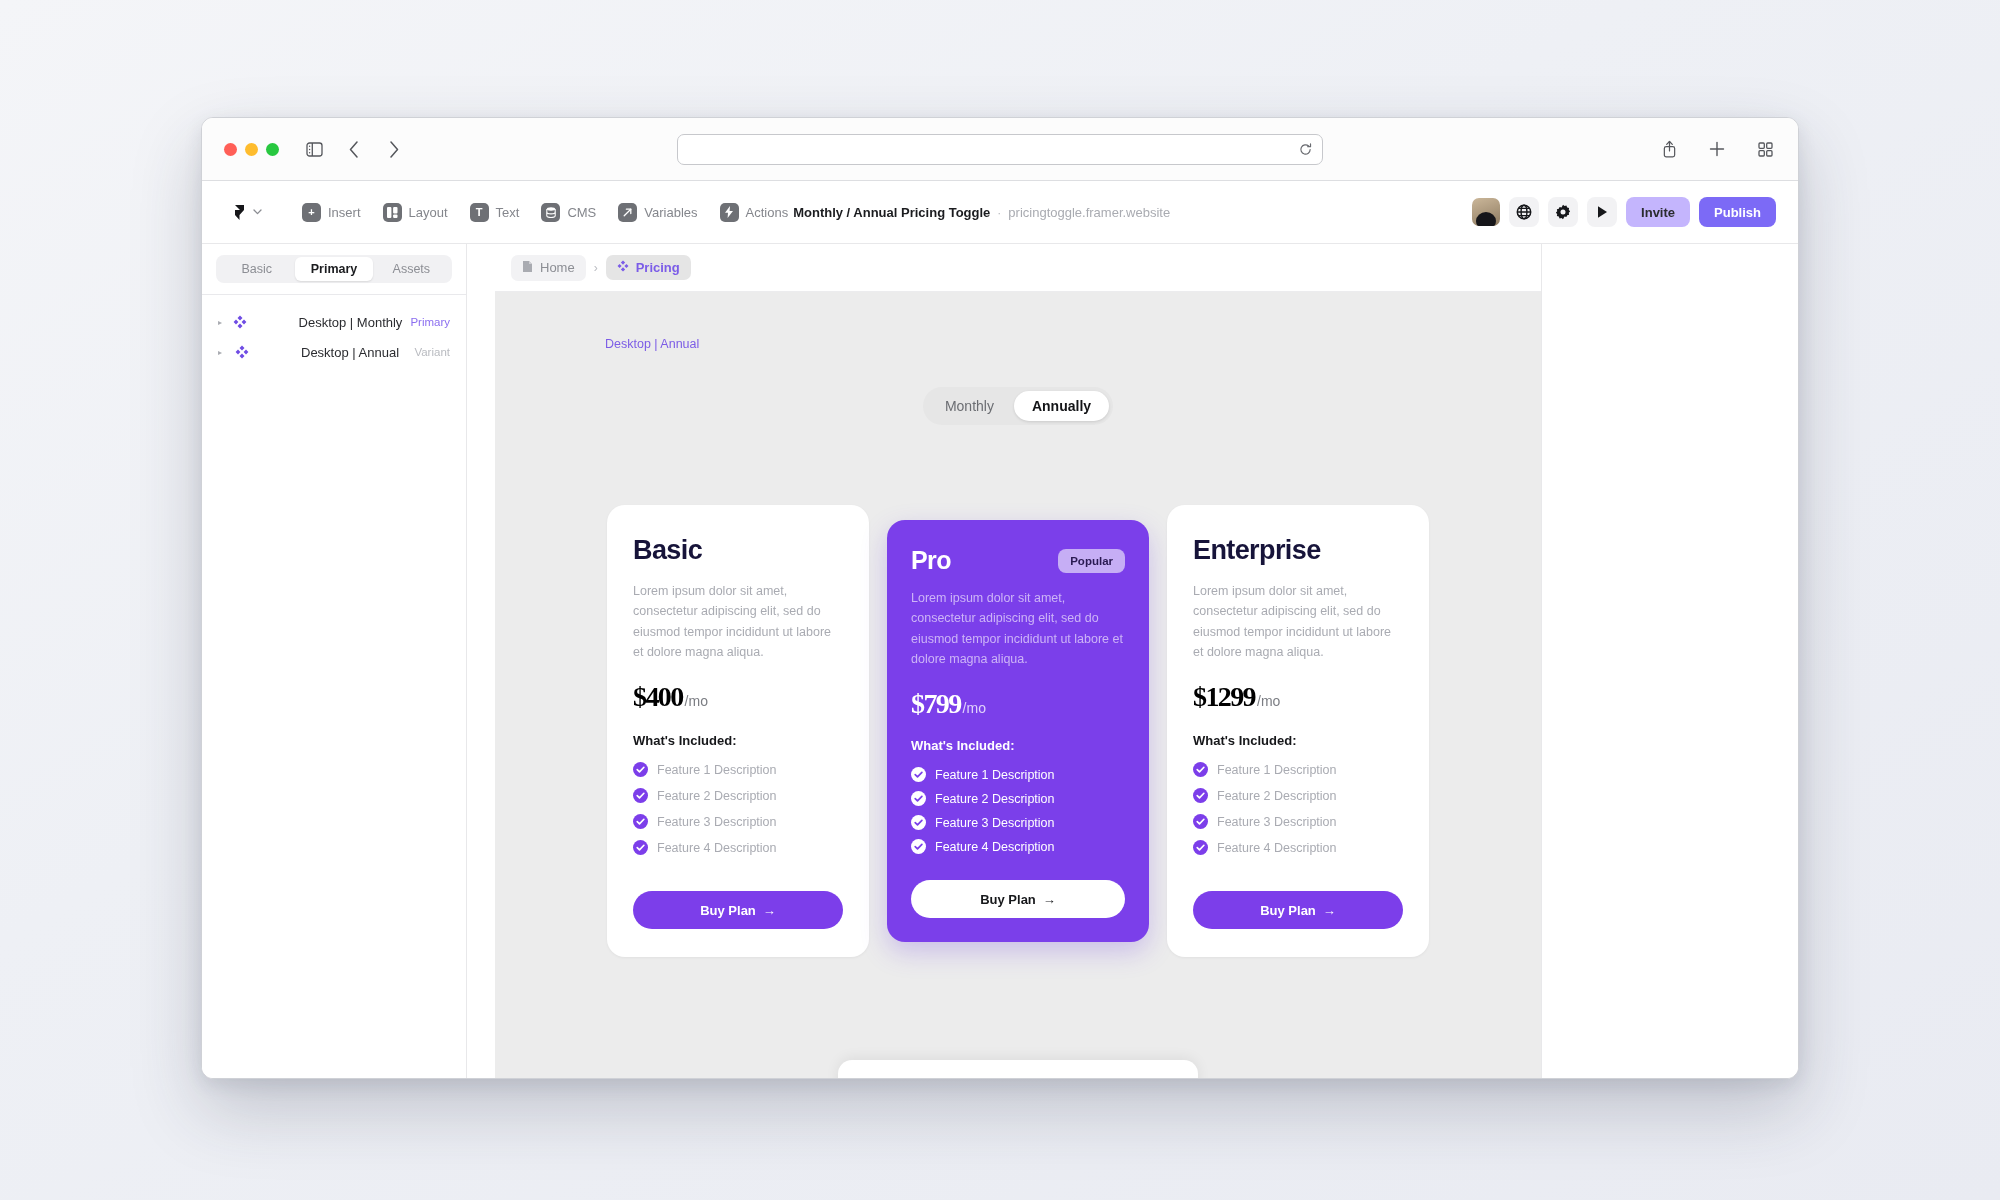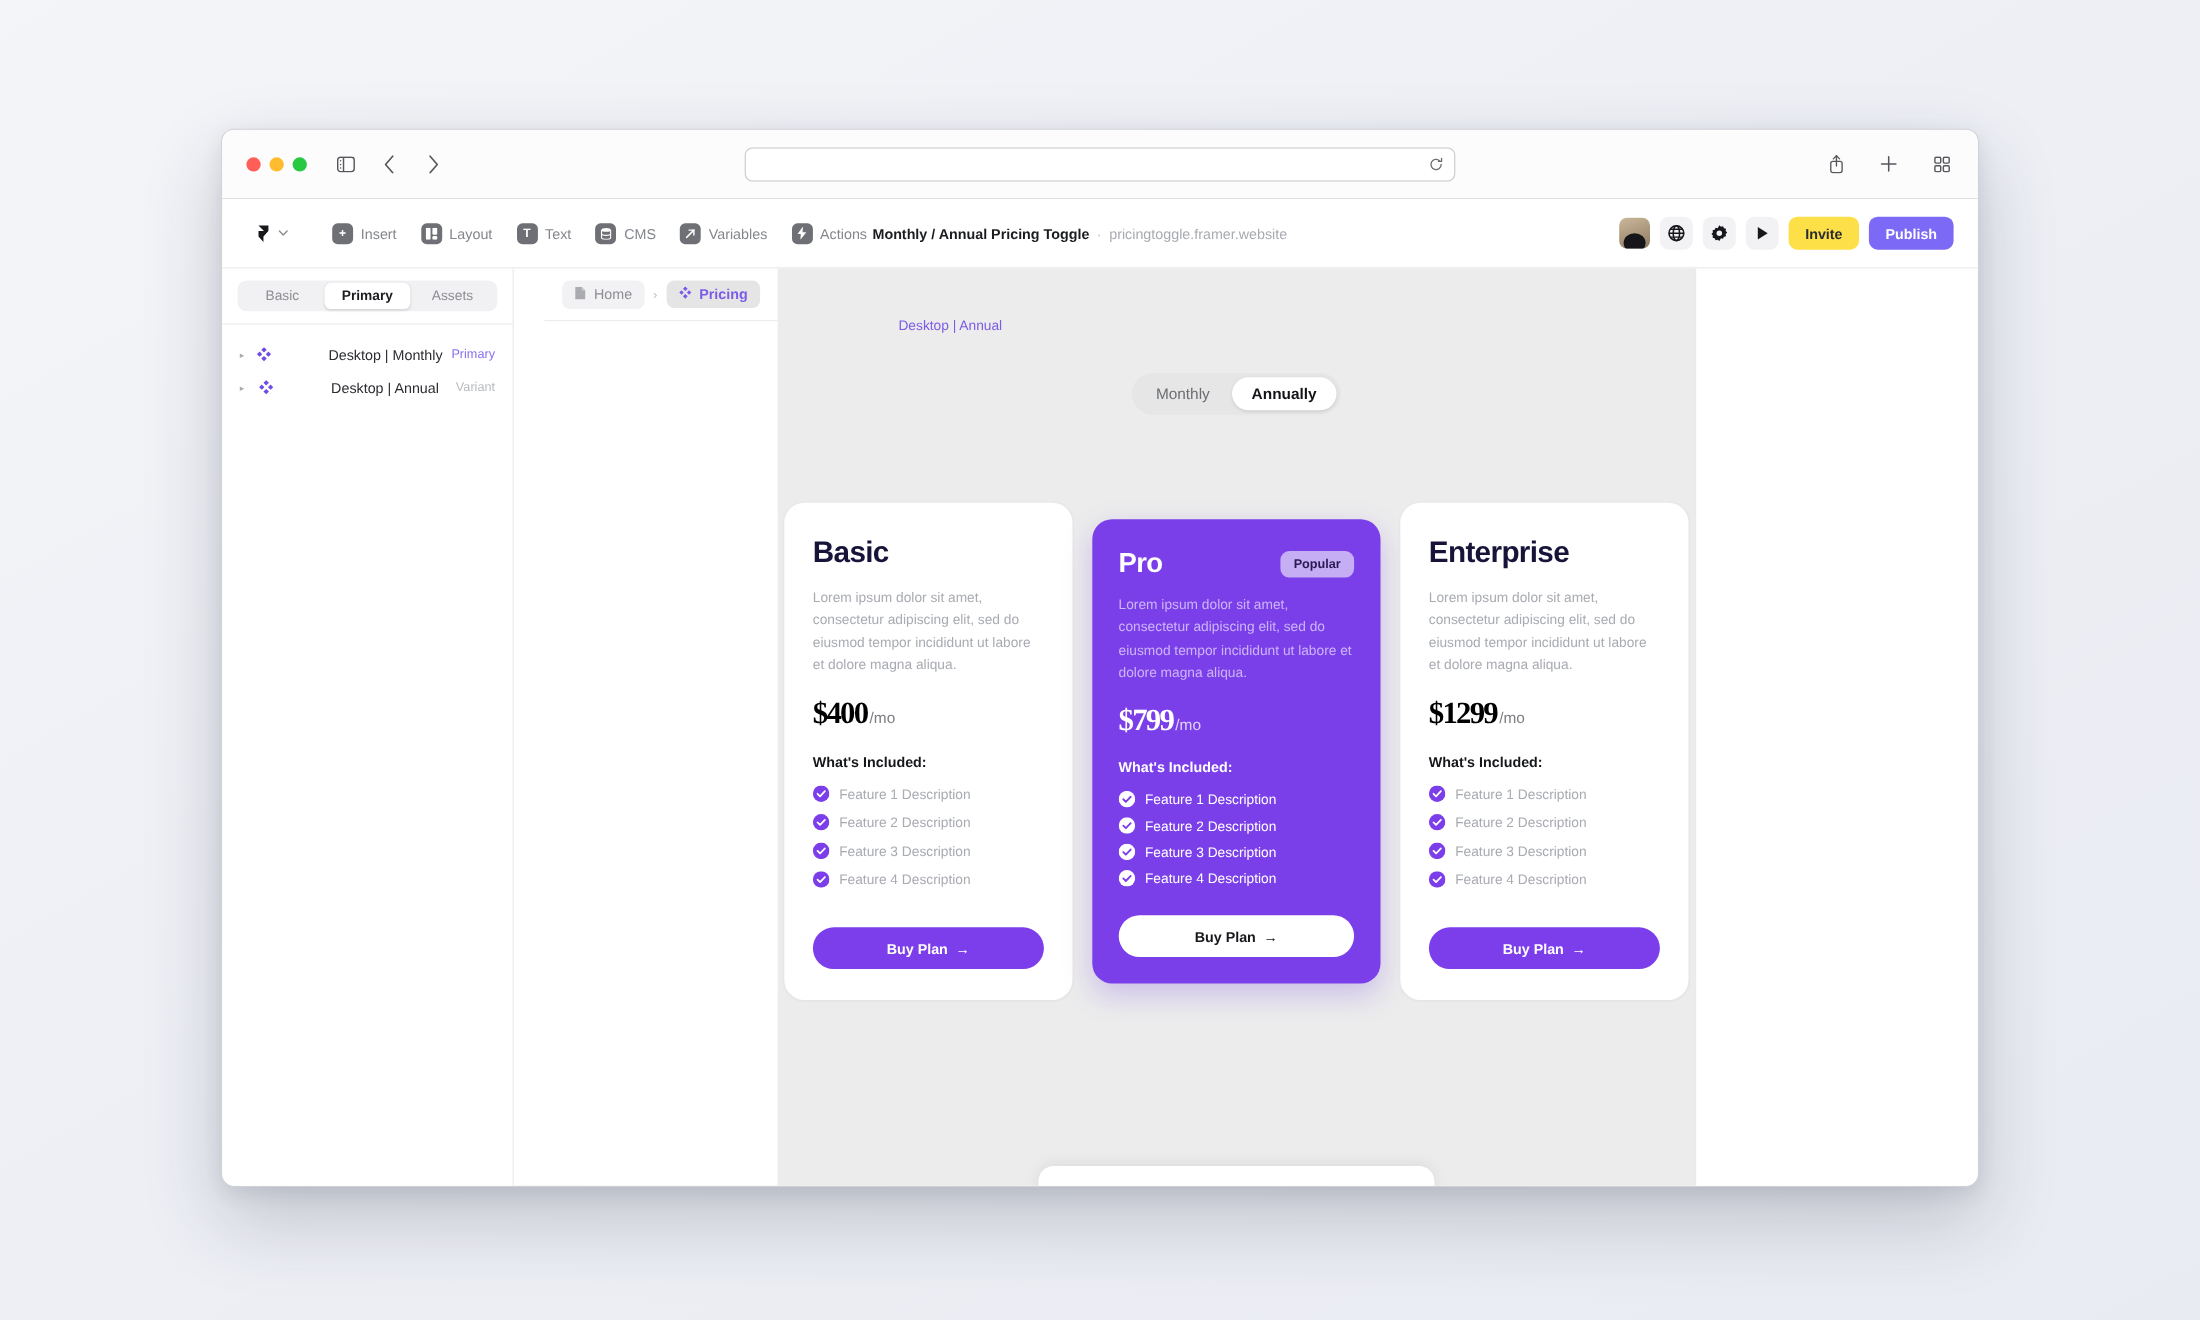--- a/index.html
+++ b/index.html
@@ -103,21 +103,21 @@
   .avatar::after {
     content:""; position:absolute; left:50%; bottom:-4px; transform:translateX(-50%);
     width:20px; height:18px; border-radius:50%; background:#16161a;
   }
   .icbtn {
     width: 30px; height: 30px; border-radius: 8px; background: #f2f2f4;
     display: flex; align-items: center; justify-content: center;
     color: #1b1c1f; cursor: pointer;
   }
   .invite-btn {
-    height: 30px; padding: 0 15px; border-radius: 8px; background: #fde047;
+    height: 30px; padding: 0 15px; border-radius: 8px; background: #c4b5fd;
     display: flex; align-items: center; font-size: 13px; font-weight: 600;
     color: #2a2b2f; cursor: pointer; border: 0;
     font-family: "Liberation Sans", sans-serif;
   }
   .publish-btn {
     height: 30px; padding: 0 15px; border-radius: 8px; background: #7c6af6;
     display: flex; align-items: center; font-size: 13px; font-weight: 700;
     color: #fff; cursor: pointer; border: 0;
     font-family: "Liberation Sans", sans-serif;
   }
@@ -148,21 +148,21 @@
     height: 30px; padding: 0 16px; cursor: pointer;
   }
   .l-arrow { font-size: 8px; color: #a9abb1; width: 9px; }
   .l-ic { width: 14px; height: 14px; flex: none; }
   .l-name { font-size: 13px; color: #2b2c30; white-space: nowrap; margin-left: 44px; }
   .l-tag { margin-left: auto; font-size: 11.5px; }
   .l-tag.primary { color: #8b6ef0; }
   .l-tag.variant { color: #b9bbc0; }
 
   
-  .canvas-col { flex: 1; display: flex; flex-direction: row; min-width: 0; padding-left: 28px; }
+  .canvas-col { flex: 1; display: flex; flex-direction: column; min-width: 0; padding-left: 28px; }
   .crumbbar {
     height: 48px; background: #fff; display: flex; align-items: center;
     padding: 0 16px; border-bottom: 1px solid #ececee;
   }
   .crumb {
     display: flex; align-items: center; gap: 7px;
     padding: 5px 11px; border-radius: 7px; cursor: pointer;
     font-size: 13px;
   }
   .crumb.home { background: #f2f2f4; color: #8c8e94; }

